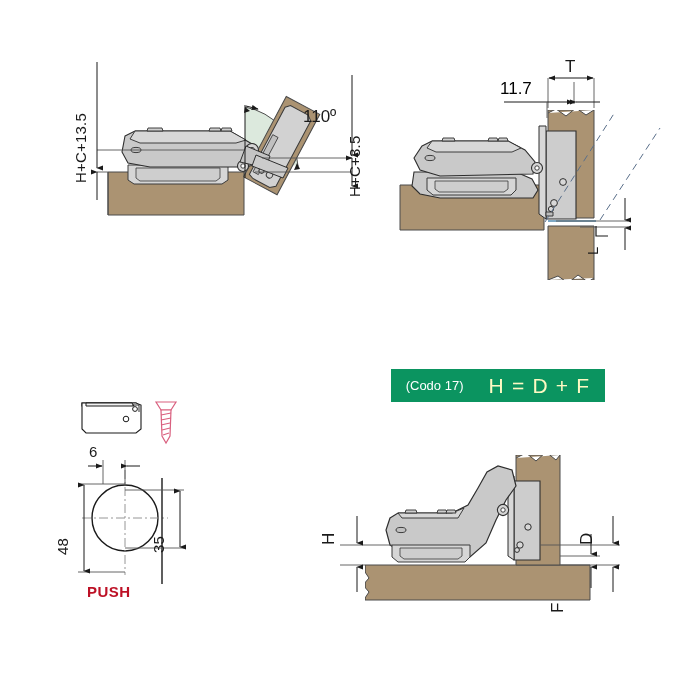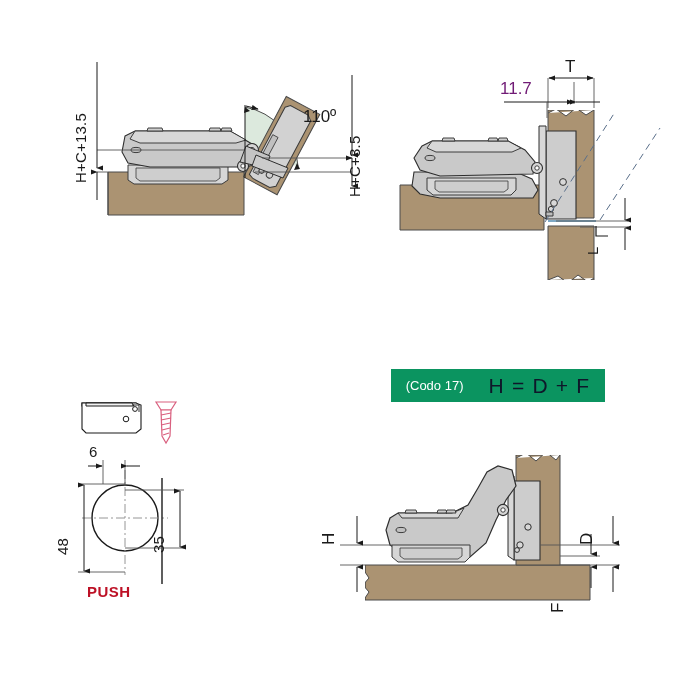--- a/index.html
+++ b/index.html
@@ -17,37 +17,37 @@
     font-family:"Liberation Sans","DejaVu Sans",sans-serif;
     color:#1a1a1a;
     white-space:nowrap;
     line-height:1;
     user-select:none;
   }
   .rot90{transform:rotate(-90deg);transform-origin:left bottom;}
 
   .dim{font-size:15px;letter-spacing:0.2px;}
   .dim-big{font-size:17px;}
-  .pink{color:#701a75;}
+  .pink{color:#000000;}
 
   .push{
     font-size:15px;font-weight:bold;color:#bd1126;letter-spacing:0.5px;
   }
 
   #codo-banner{
     position:absolute;left:392px;top:370px;width:212px;height:31px;
     background:#0b9460;
     display:flex;align-items:center;justify-content:center;gap:25px;
     box-shadow:0 0 0 1px #0b9460;
   }
   #codo-banner .codo-small{
     color:#ffffff;font-size:13px;font-family:"Liberation Sans",sans-serif;
   }
   #codo-banner .codo-eq{
-    color:#0f172a;font-size:21px;font-family:"Liberation Sans",sans-serif;letter-spacing:1.2px;
+    color:#fef9c3;font-size:21px;font-family:"Liberation Sans",sans-serif;letter-spacing:1.2px;
   }
 </style>
 </head>
 <body>
 
 <div id="sheet">
 
   <svg class="layer" viewBox="0 0 700 700" xmlns="http://www.w3.org/2000/svg">
     <defs>
       <marker id="arrDn" viewBox="0 0 10 10" refX="5" refY="9" markerWidth="7" markerHeight="7" orient="auto-start-reverse">

